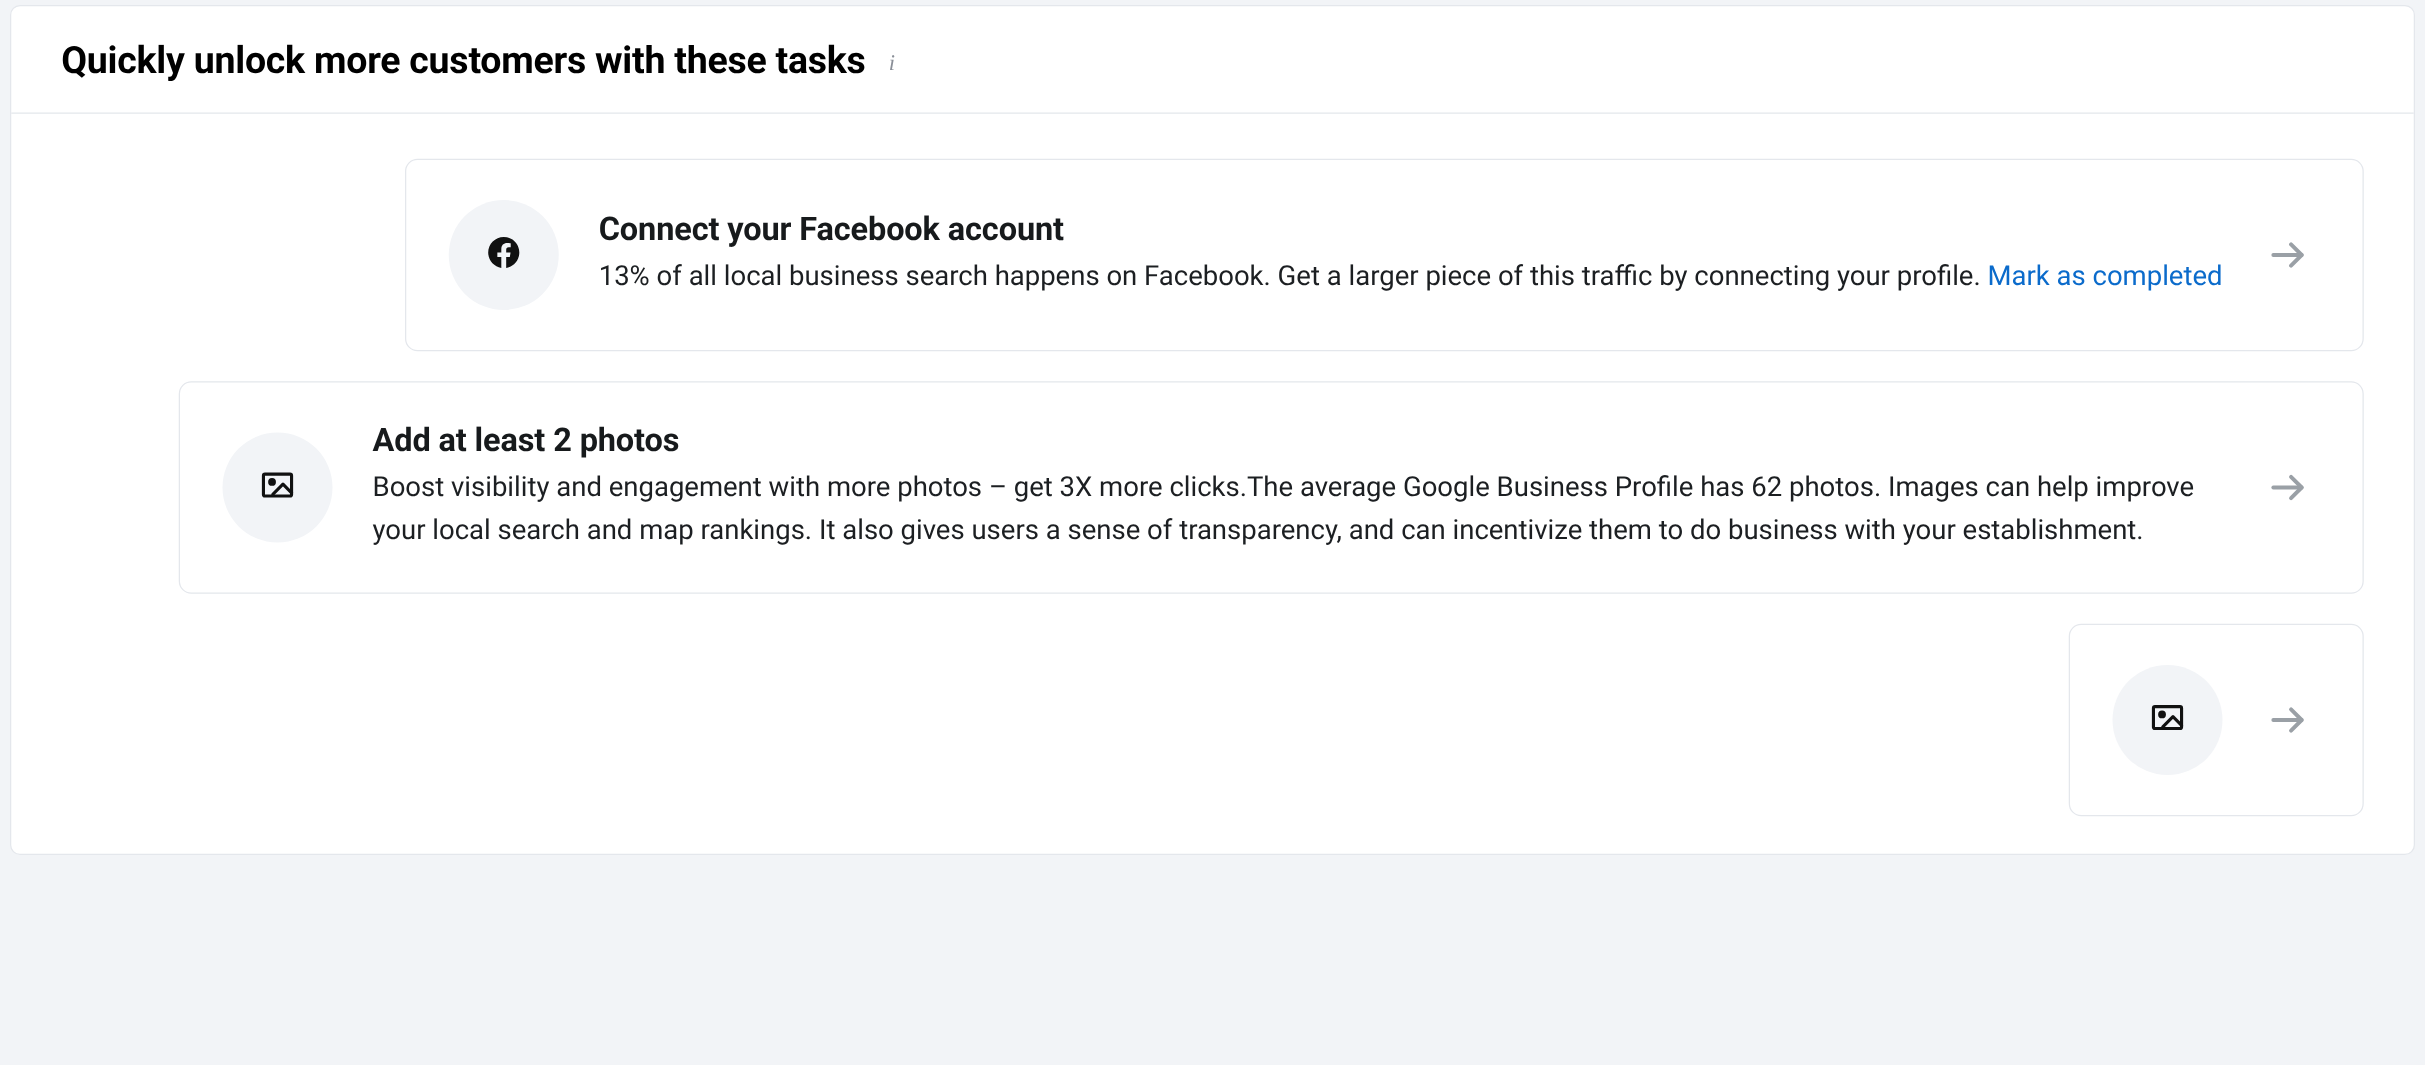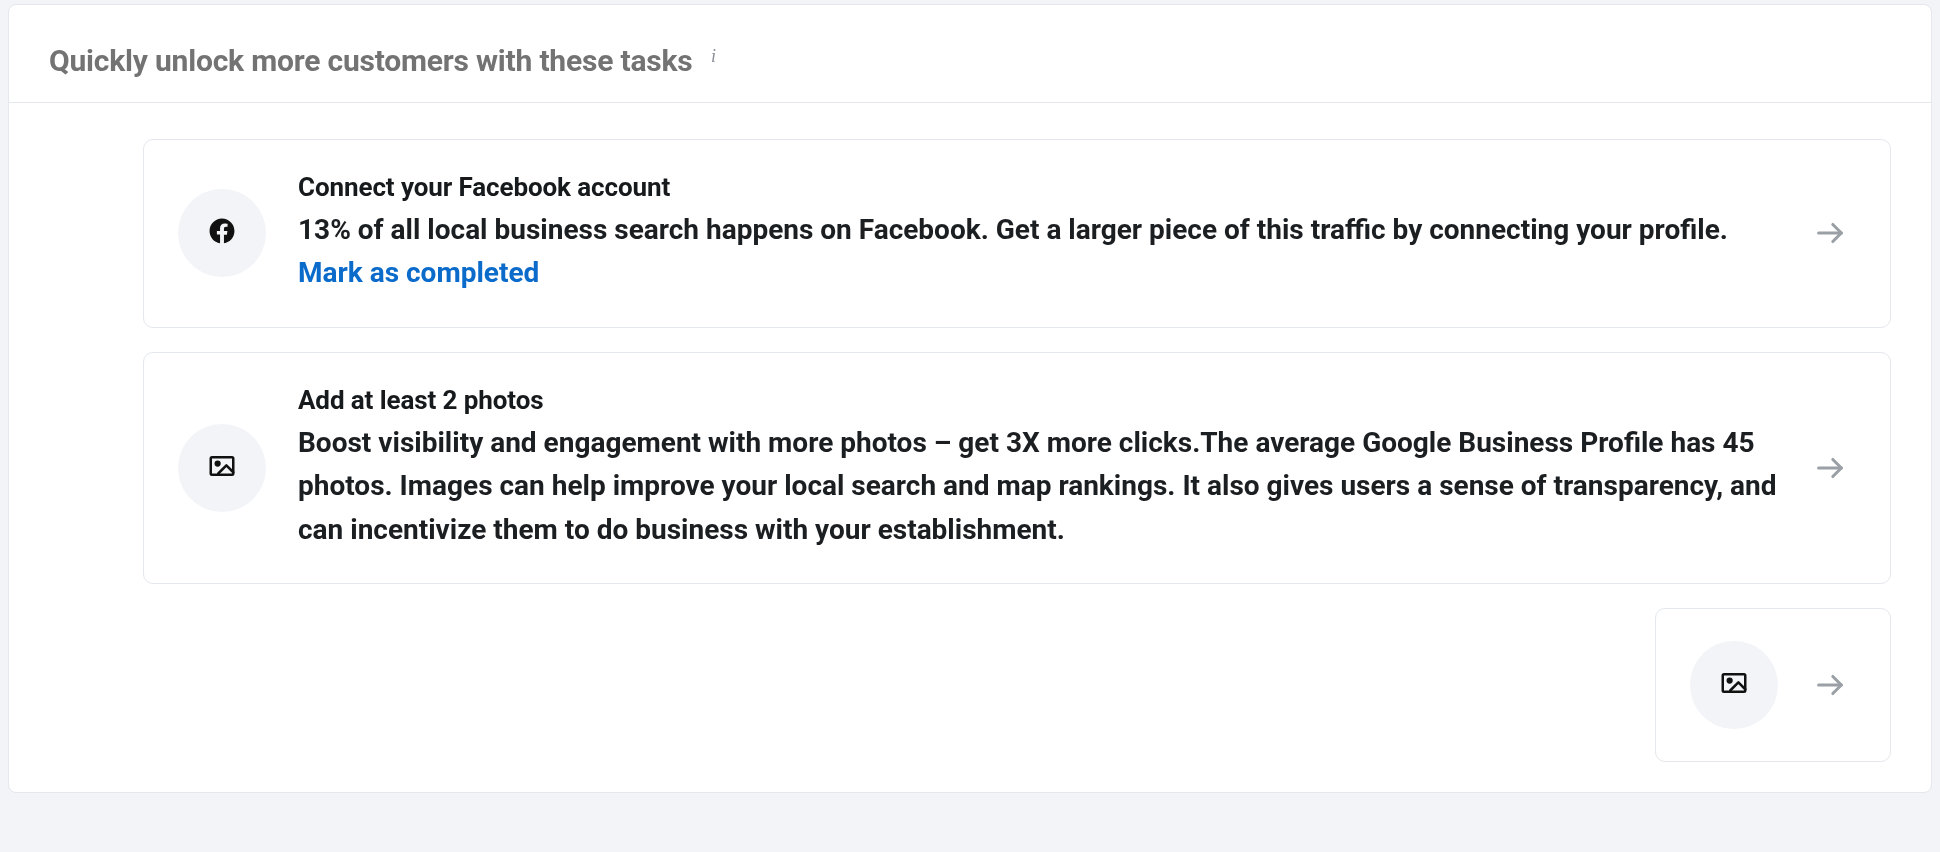--- a/index.html
+++ b/index.html
@@ -18,23 +18,22 @@
     .panel-header {
       padding: 26px 40px 24px 40px;
       border-bottom: 1px solid #e4e7ec;
       display: flex;
       align-items: center;
       gap: 12px;
     }
     .panel-title {
       font-size: 30px;
       font-weight: 700;
-      color: #737373;
+      color: #000000;
       letter-spacing: -0.2px;
-      margin-top: 12px;
     }
     .info-icon {
       width: 18px;
       height: 18px;
       color: #8a8f98;
       display: inline-flex;
       align-items: center;
       justify-content: center;
       font-style: italic;
       font-family: Georgia, serif;
@@ -79,24 +78,24 @@
       max-width: 1480px;
     }
     .task-title {
       font-size: 26px;
       font-weight: 700;
       color: #171a1c;
       margin-bottom: 6px;
       letter-spacing: -0.1px;
     }
     .task-desc {
-      font-size: 28px;
+      font-size: 22px;
       line-height: 1.55;
       color: #1c1f22;
-      font-weight: 700;
+      font-weight: 400;
     }
     .task-link {
       color: #0b6bcb;
       cursor: pointer;
     }
     .task-arrow {
       flex-shrink: 0;
       width: 40px;
       height: 40px;
       display: flex;
@@ -148,21 +147,21 @@
         <span>
           <svg viewBox="0 0 24 24" fill="none" stroke="currentColor" stroke-width="2" stroke-linecap="round" stroke-linejoin="round">
               <rect x="3" y="5" width="18" height="14" rx="1"></rect>
               <circle cx="8.5" cy="10" r="1.5" fill="currentColor"></circle>
               <path d="M21 17l-5.5-5.5L9 18"></path>
             </svg>
         </span>
       </div>
       <div class="task-body">
         <div class="task-title">Add at least 2 photos</div>
-        <div class="task-desc">Boost visibility and engagement with more photos – get 3X more clicks.The average Google Business Profile has 45 photos. Images can help improve your local search and map rankings. It also gives users a sense of transparency, and can incentivize them to do business with your establishment.</div>
+        <div class="task-desc">Boost visibility and engagement with more photos – get 3X more clicks.The average Google Business Profile has 62 photos. Images can help improve your local search and map rankings. It also gives users a sense of transparency, and can incentivize them to do business with your establishment.</div>
       </div>
       <div class="task-arrow">
         <svg viewBox="0 0 24 24" fill="none" stroke="currentColor" stroke-width="2.2" stroke-linecap="round" stroke-linejoin="round">
             <line x1="4" y1="12" x2="20" y2="12"></line>
             <polyline points="14 6 20 12 14 18"></polyline>
           </svg>
       </div>
     </div>
 
     <div class="task-card">

